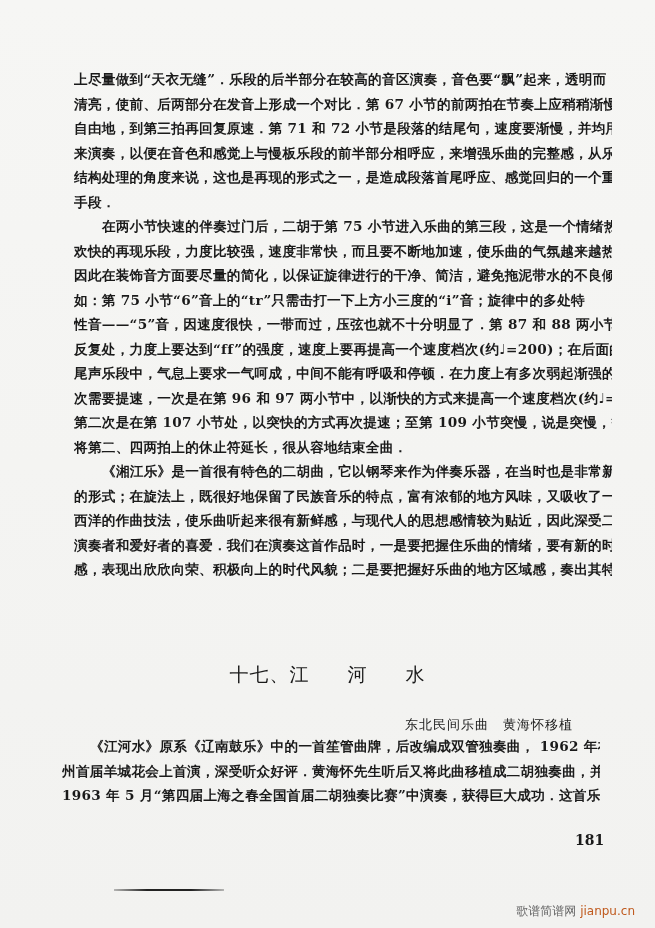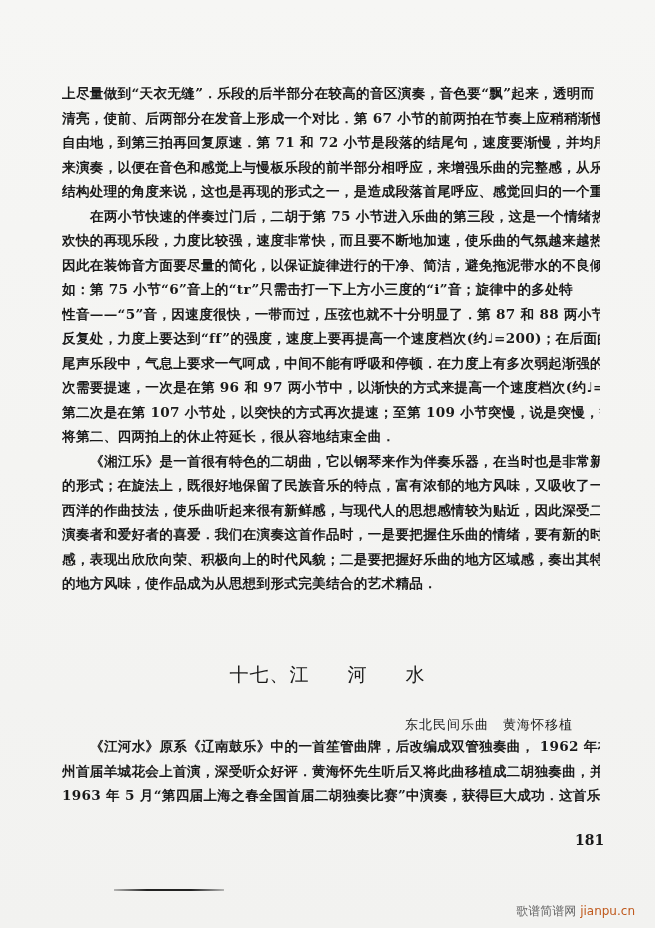--- a/index.html
+++ b/index.html
@@ -17,21 +17,21 @@
   .textblock {
     position: absolute; left: 62px; width: 538px;
   }
   .line {
     height: 24.5px; line-height: 24.5px;
     font-size: 13.6px; white-space: nowrap; overflow: hidden;
     text-align: justify; letter-spacing: 0.3px;
     font-weight: bold;
   }
   .indent { padding-left: 28px; }
-  #block1 { top: 81px; }
+  #block1 { top: 67px; margin-left: 12px; }
   .title {
     position: absolute; left: 0; width: 655px; top: 662px;
     text-align: center; font-size: 19px; letter-spacing: 1px;
     font-family: "DejaVu Sans", "Liberation Sans", sans-serif;
   }
   .title .gap { display: inline-block; width: 38px; }
   .credit {
     position: absolute; right: 82px; top: 716px;
     font-size: 13px; letter-spacing: 1px; margin-left: 32px;
   }
@@ -55,36 +55,36 @@
 <body>
 
 <div class="page">
 
   <div class="textblock" id="block1">
       <div class="line">上尽量做到“天衣无缝”．乐段的后半部分在较高的音区演奏，音色要“飘”起来，透明而</div>
       <div class="line">清亮，使前、后两部分在发音上形成一个对比．第 67 小节的前两拍在节奏上应稍稍渐慢，</div>
       <div class="line">自由地，到第三拍再回复原速．第 71 和 72 小节是段落的结尾句，速度要渐慢，并均用内弦</div>
       <div class="line">来演奏，以便在音色和感觉上与慢板乐段的前半部分相呼应，来增强乐曲的完整感，从乐曲</div>
       <div class="line">结构处理的角度来说，这也是再现的形式之一，是造成段落首尾呼应、感觉回归的一个重要</div>
+      <div class="line">手段．</div>
       <div class="line indent">在两小节快速的伴奏过门后，二胡于第 75 小节进入乐曲的第三段，这是一个情绪热烈、</div>
       <div class="line">欢快的再现乐段，力度比较强，速度非常快，而且要不断地加速，使乐曲的气氛越来越热烈，</div>
       <div class="line">因此在装饰音方面要尽量的简化，以保证旋律进行的干净、简洁，避免拖泥带水的不良倾向，</div>
       <div class="line">如：第 75 小节“6”音上的“tr”只需击打一下上方小三度的“i”音；旋律中的多处特</div>
       <div class="line">性音——“5”音，因速度很快，一带而过，压弦也就不十分明显了．第 87 和 88 两小节的</div>
       <div class="line">反复处，力度上要达到“ff”的强度，速度上要再提高一个速度档次(约♩=200)；在后面的</div>
       <div class="line">尾声乐段中，气息上要求一气呵成，中间不能有呼吸和停顿．在力度上有多次弱起渐强的过</div>
       <div class="line">次需要提速，一次是在第 96 和 97 两小节中，以渐快的方式来提高一个速度档次(约♩=208)；</div>
       <div class="line">第二次是在第 107 小节处，以突快的方式再次提速；至第 109 小节突慢，说是突慢，等于是</div>
       <div class="line">将第二、四两拍上的休止符延长，很从容地结束全曲．</div>
       <div class="line indent">《湘江乐》是一首很有特色的二胡曲，它以钢琴来作为伴奏乐器，在当时也是非常新颖</div>
       <div class="line">的形式；在旋法上，既很好地保留了民族音乐的特点，富有浓郁的地方风味，又吸收了一些</div>
       <div class="line">西洋的作曲技法，使乐曲听起来很有新鲜感，与现代人的思想感情较为贴近，因此深受二胡</div>
       <div class="line">演奏者和爱好者的喜爱．我们在演奏这首作品时，一是要把握住乐曲的情绪，要有新的时代</div>
       <div class="line">感，表现出欣欣向荣、积极向上的时代风貌；二是要把握好乐曲的地方区域感，奏出其特有</div>
-      <div class="line">的地方风味，使作品成为从思想到形式完美结合的艺术精品．</div>
     </div>
 
   <div class="title">
     <span>十七、</span><span>江</span><span class="gap"></span><span>河</span><span class="gap"></span><span>水</span>
   </div>
 
   <div class="credit">东北民间乐曲　黄海怀移植</div>
 
   <div class="textblock" id="block2">
       <div class="line indent">《江河水》原系《辽南鼓乐》中的一首笙管曲牌，后改编成双管独奏曲， 1962 年在广</div>

